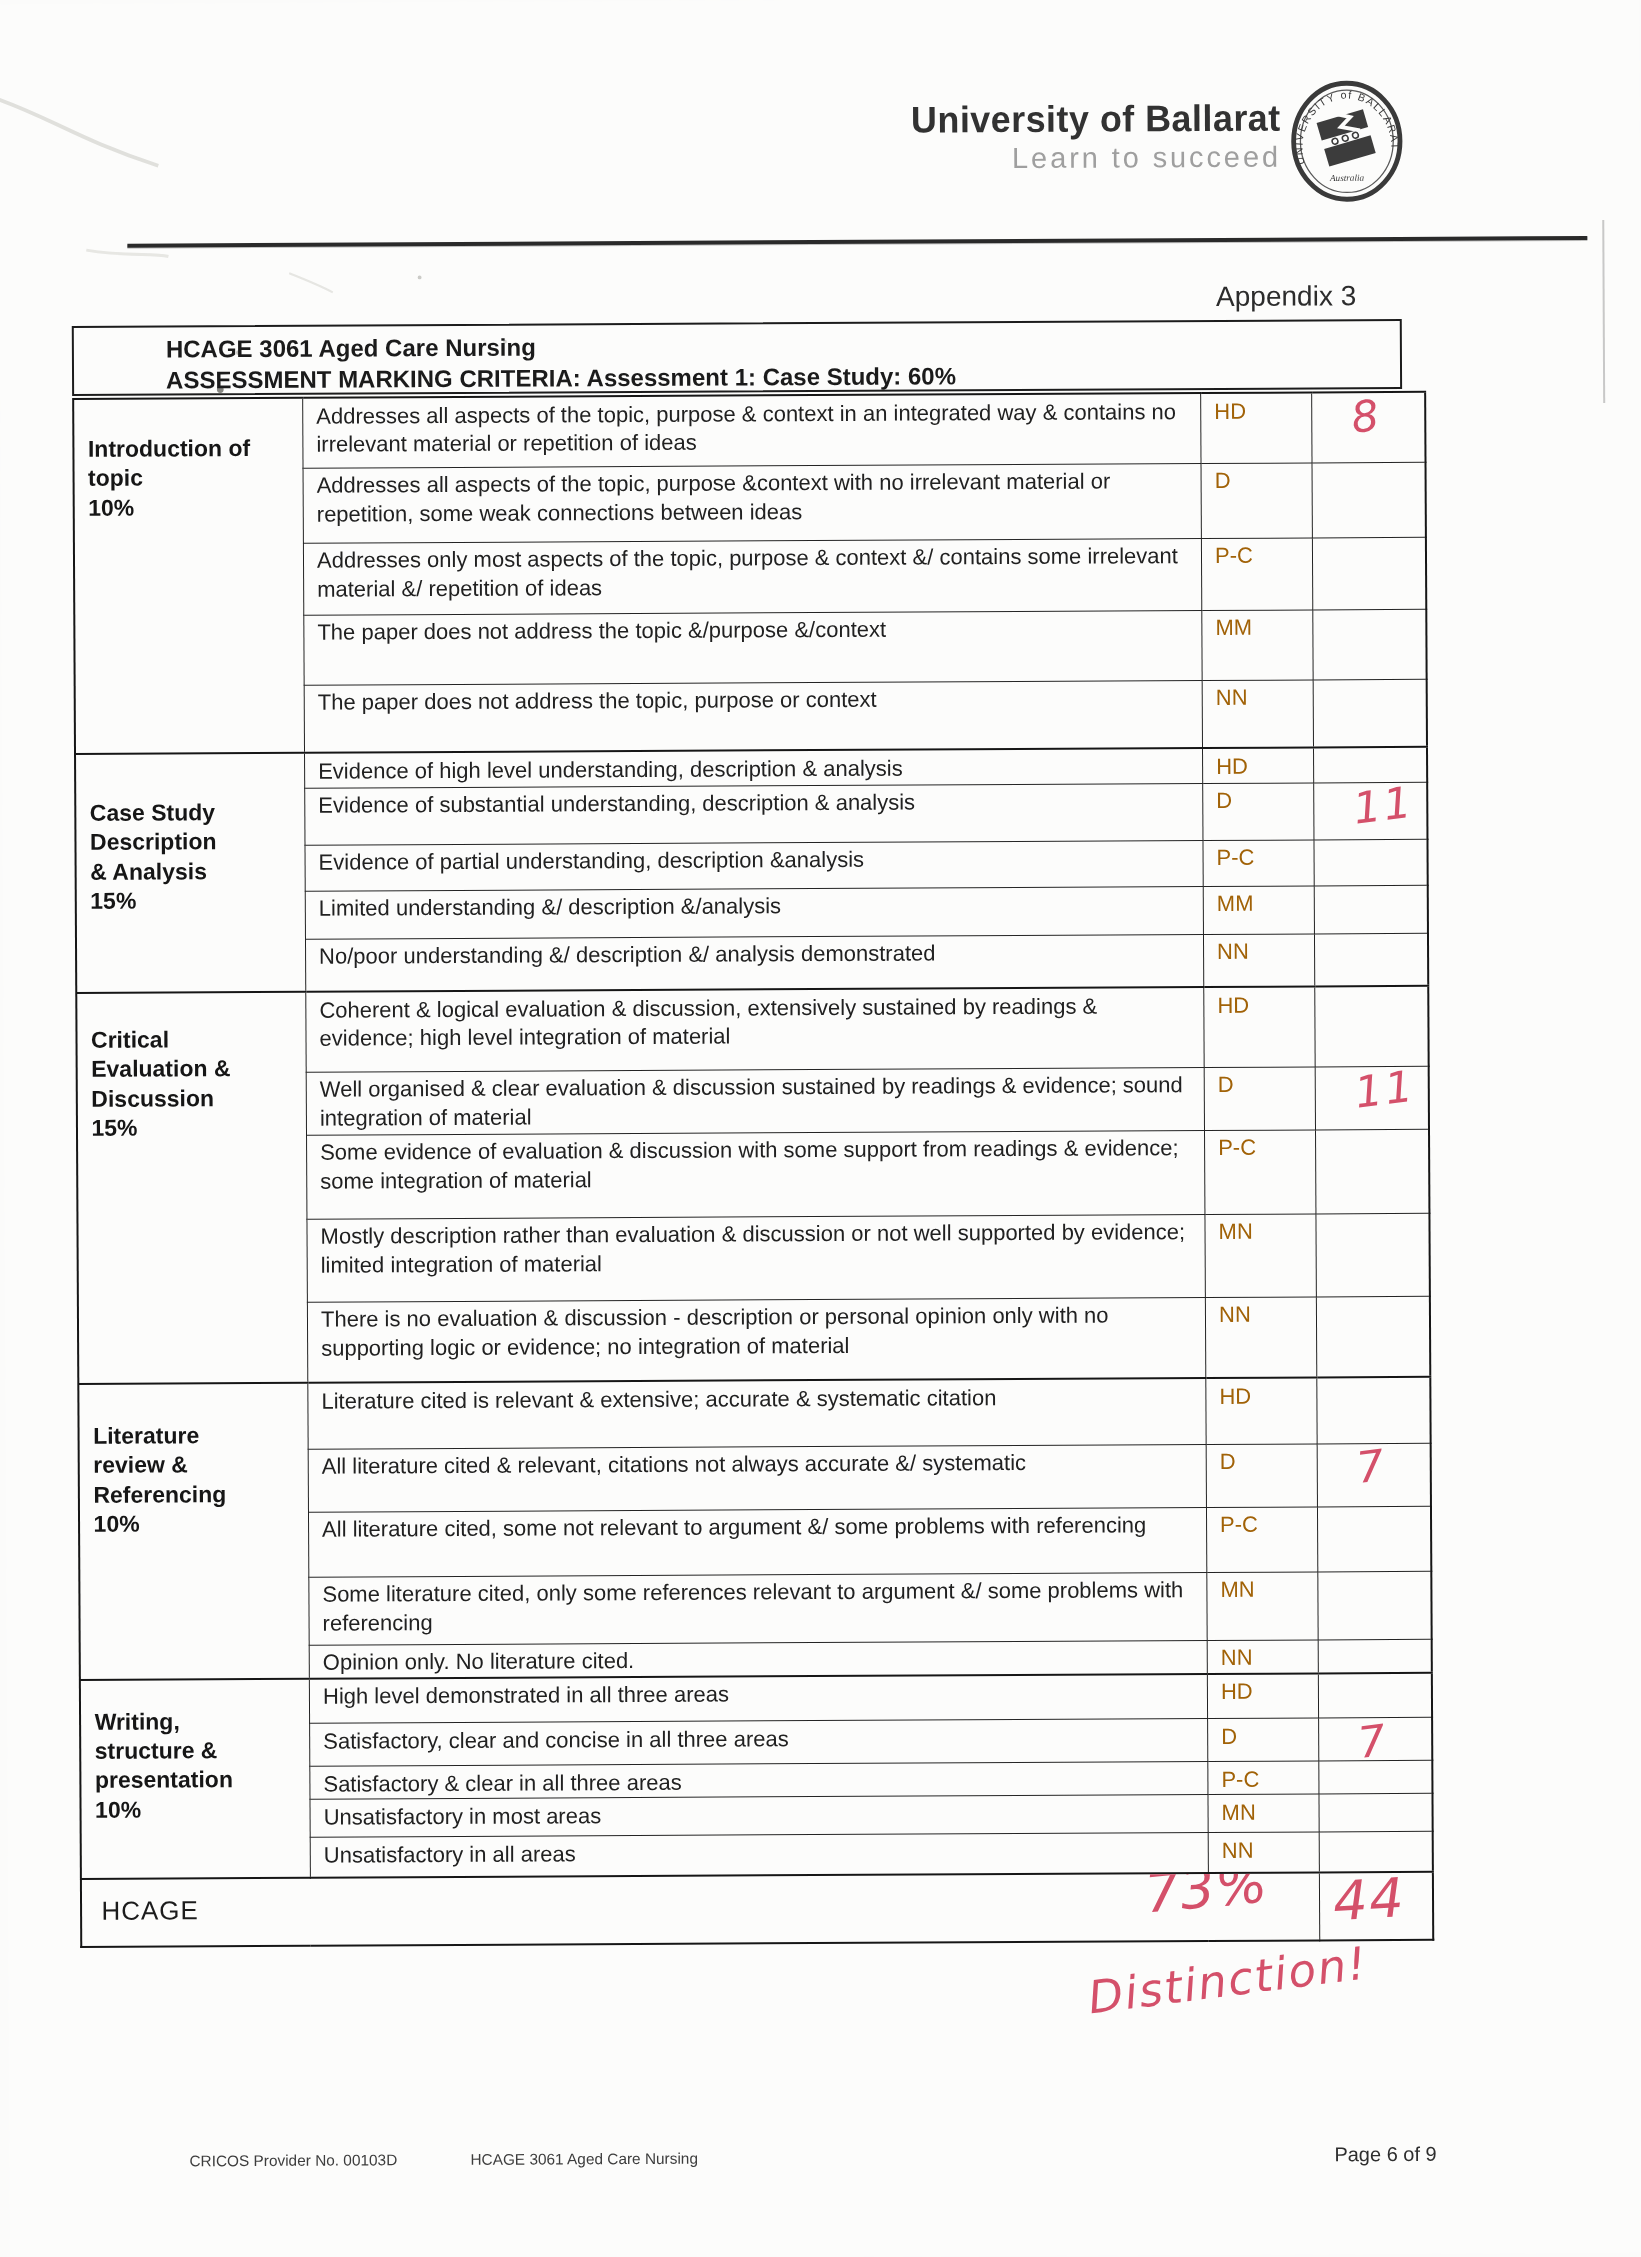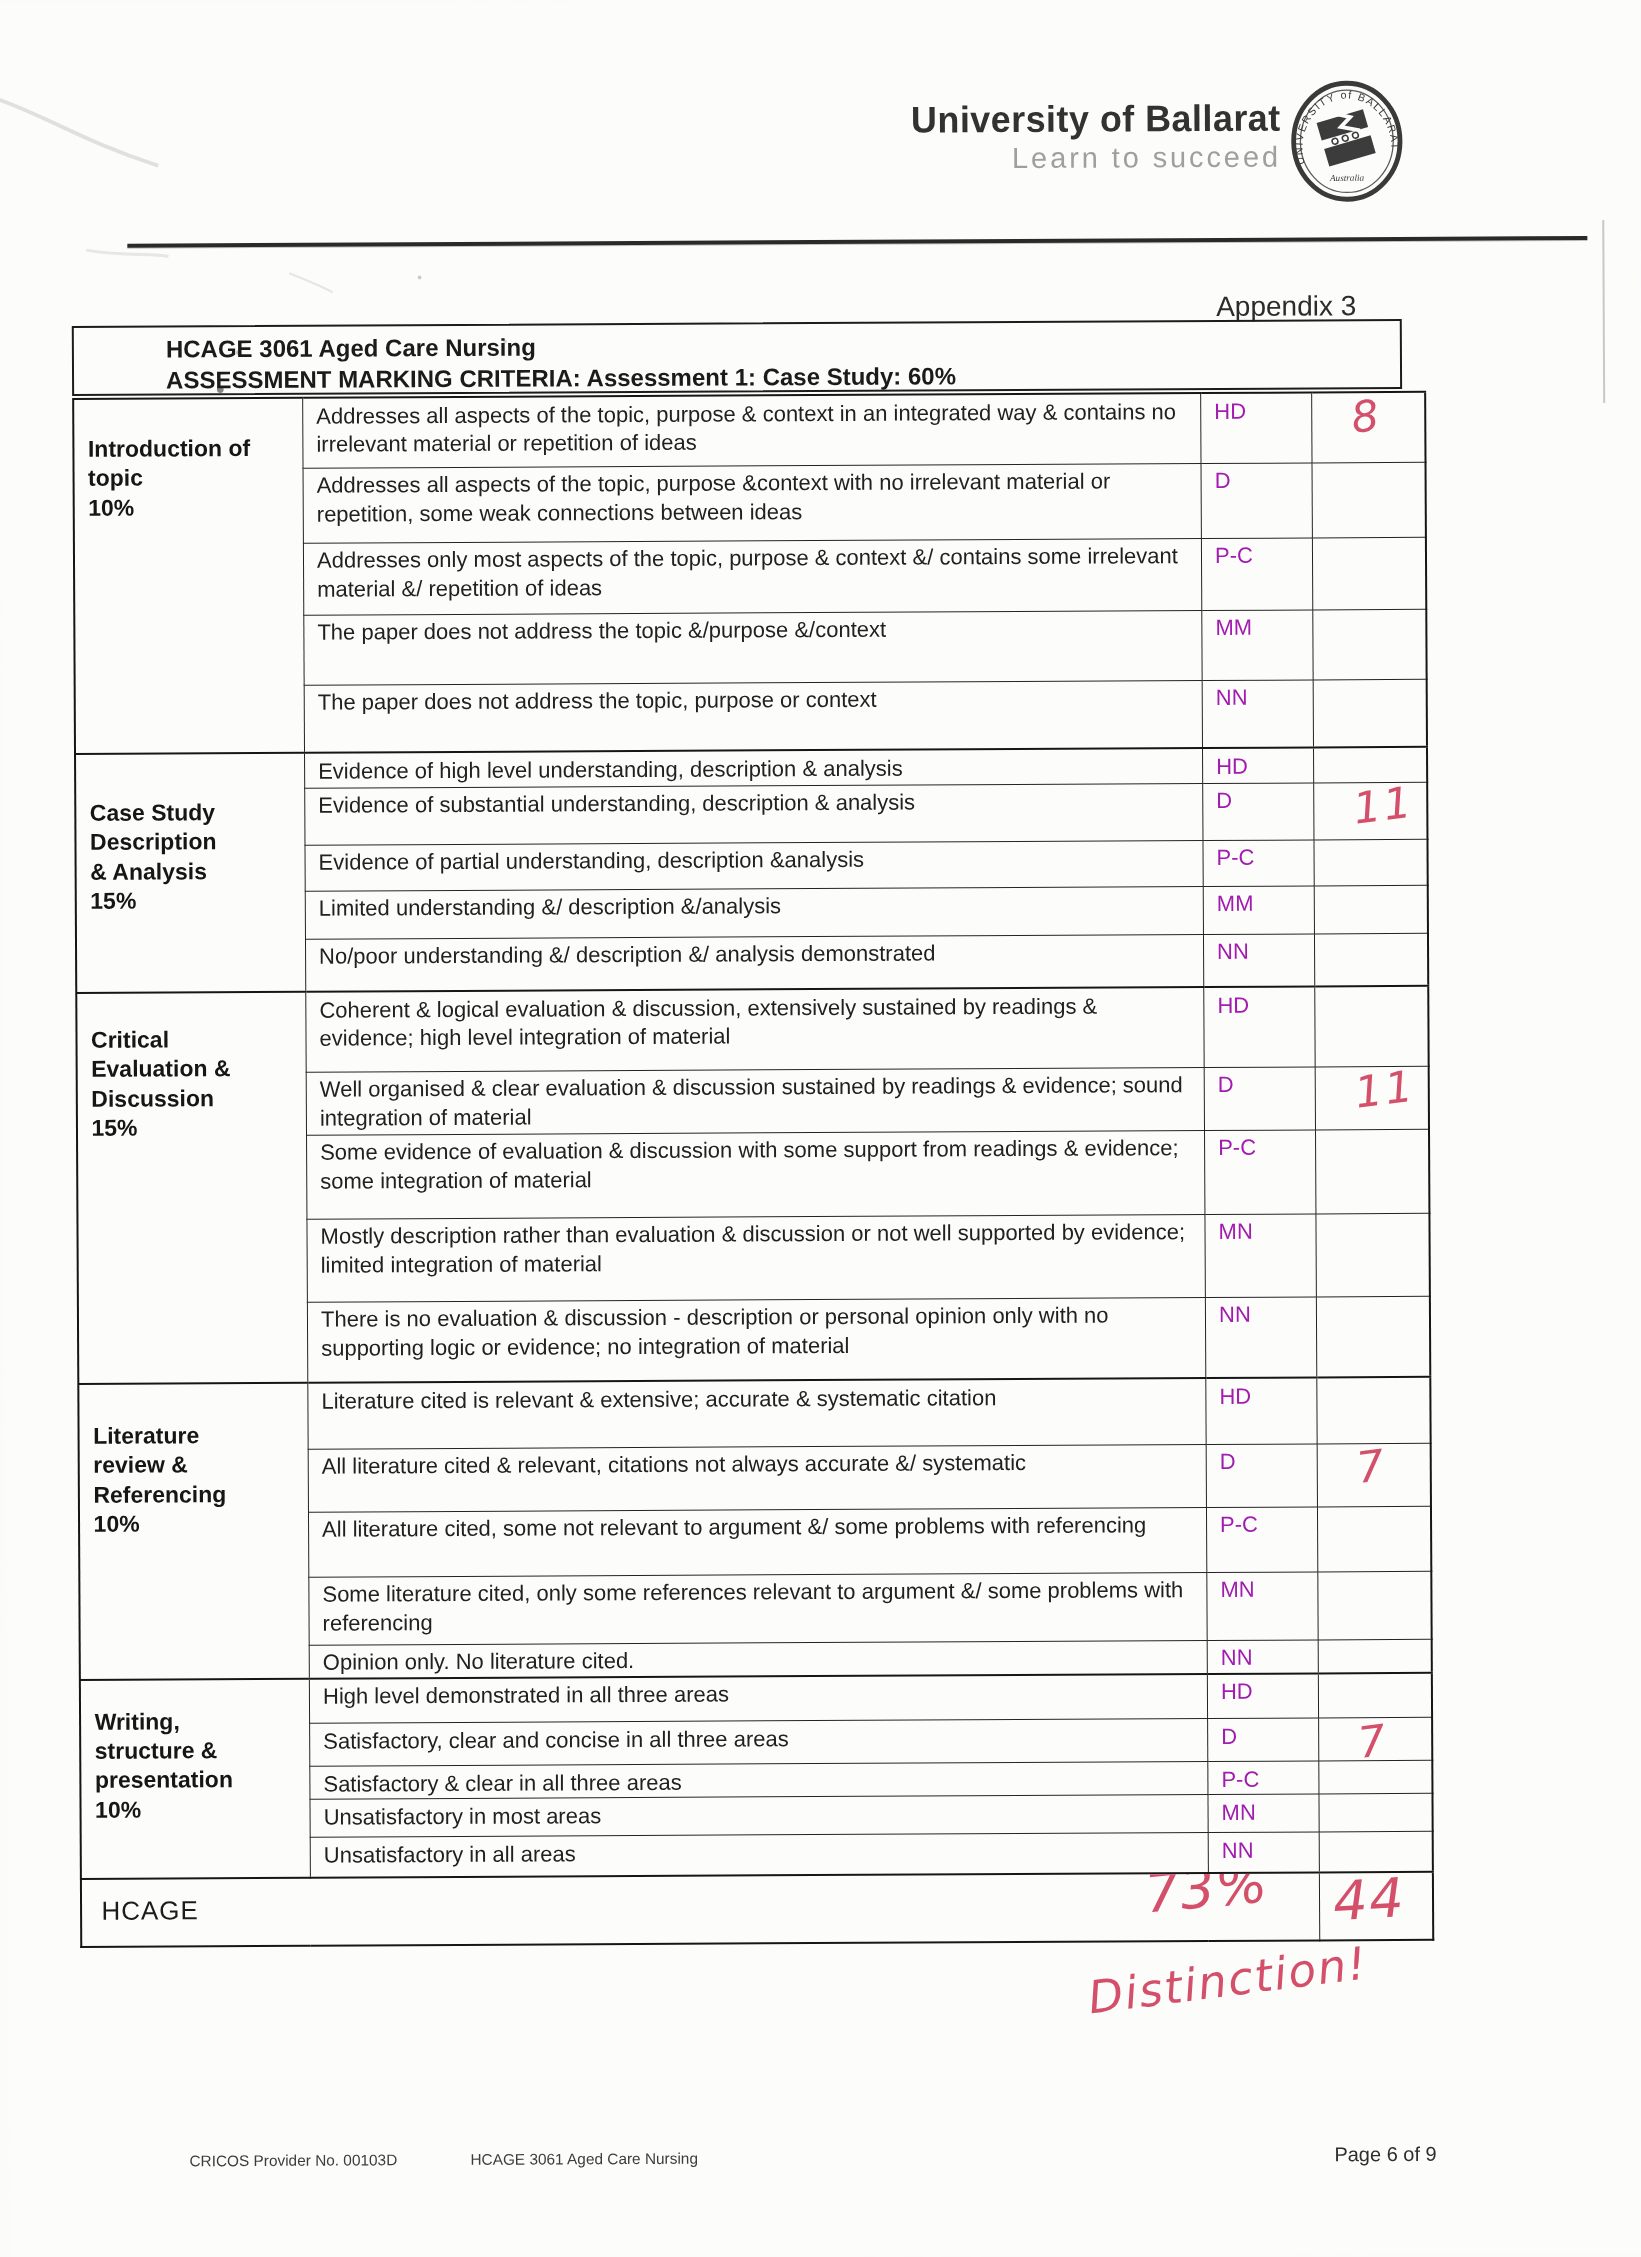--- a/index.html
+++ b/index.html
@@ -10,38 +10,38 @@
 
   
   .brand{position:absolute;top:100px;left:541px;width:741px;text-align:right;}
   .brand-title{font-size:37px;font-weight:700;color:#323232;letter-spacing:0.5px;
                transform:scaleX(.97);transform-origin:right;}
   .brand-tagline{font-size:29px;color:#8f8f8f;letter-spacing:2.9px;margin-top:1px;opacity:.85;}
   .seal{position:absolute;top:81px;left:1290px;width:116px;height:126px;}
   .rule{position:absolute;top:240px;left:128px;width:1460px;height:3.9px;background:#2a2a2a;
         box-shadow:0 1px 0 rgba(90,90,90,.35);}
 
-  .appendix{position:absolute;top:293px;left:1202px;width:169px;text-align:center;
+  .appendix{position:absolute;top:283px;left:1202px;width:169px;text-align:center;
             font-size:28px;color:#2c2c2c;}
 
   .title-box{position:absolute;top:322px;left:72px;width:1330px;height:70px;
              border:2.9px solid #1c1c1c;box-sizing:border-box;
              padding:5.8px 7.7px 0 92px;font-weight:700;font-size:24px;color:#1b1b1b;line-height:1.3;}
 
   
   table.criteria{position:absolute;top:394px;left:72px;width:1352px;
                  border-collapse:collapse;table-layout:fixed;
                  font-size:22px;color:#212121;border:2.9px solid #161616;}
   table.criteria td{border:1.9px solid #242424;vertical-align:top;
                     padding:3.9px 11.6px 0 13.5px;line-height:1.28;box-sizing:border-box;
                     overflow:hidden;}
   tr.section-start td{border-top:2.9px solid #161616;}
   td.section-cell{font-weight:700;font-size:23px;color:#161616;line-height:1.5;
                   padding-left:19.3px;}
-  td.gradeletter-cell{font-size:22px;color:#a21caf;padding-left:13.5px;}
+  td.gradeletter-cell{font-size:22px;color:#a16207;padding-left:13.5px;}
   td.mark-cell{position:relative;}
 
   
   .hw{font-family:"DejaVu Sans",sans-serif;font-style:italic;color:var(--ink,#d4506a);}
   .hw-mark{position:absolute;top:1.9px;left:39px;font-size:43px;line-height:1;
            transform:rotate(-7deg);letter-spacing:2.9px;}
   .grade-main{position:relative;font-size:26px;color:#1c1c1c;letter-spacing:1px;
               padding-top:15.4px !important;padding-left:19.3px !important;}
   .hw-percent{position:absolute;top:-11.6px;right:50px;font-size:54px;line-height:1;
               transform:rotate(-5deg);}

